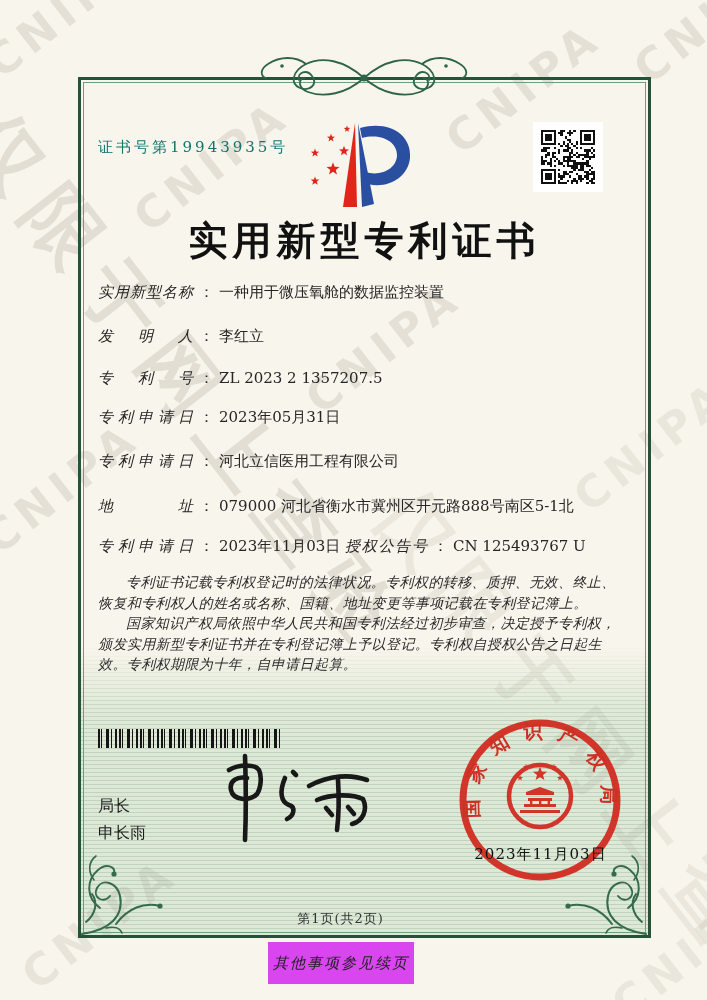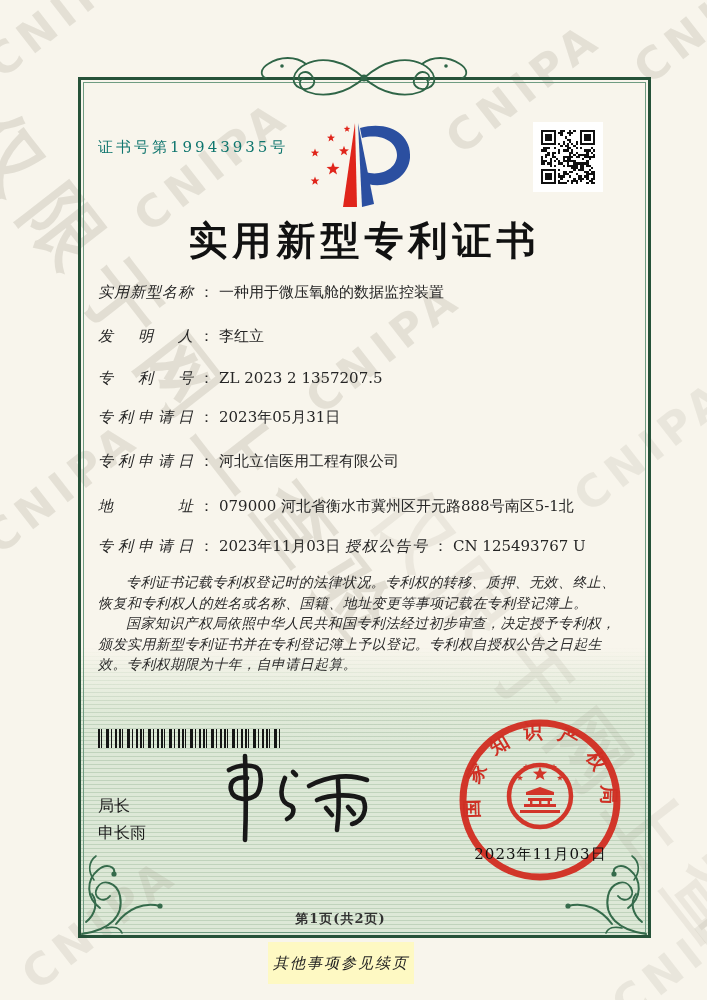--- a/index.html
+++ b/index.html
@@ -72,22 +72,22 @@
   }
   .director{position:absolute;left:98px;top:792px;font-family:"DejaVu Sans","Liberation Sans",sans-serif;
             font-size:16px;color:#1c1c1c;line-height:27px;}
   .signature{position:absolute;left:205px;top:750px;}
 
   .seal{position:absolute;left:456px;top:716px;width:168px;height:168px;}
   .seal-date{position:absolute;left:468px;top:845px;width:145px;text-align:center;
              font-size:15px;color:#111;letter-spacing:1px;}
 
   .page-indicator{position:absolute;left:78px;top:910px;width:525px;text-align:center;
-                  font-size:13px;letter-spacing:1px;color:#333;font-weight:bold;}
-  .cont-box{position:absolute;left:268px;top:942px;width:146px;height:42px;background:#fef9c3;
+                  font-size:13px;letter-spacing:1px;color:#333;}
+  .cont-box{position:absolute;left:268px;top:942px;width:146px;height:42px;background:#d946ef;
             text-align:center;line-height:42px;font-size:15px;font-style:italic;
             letter-spacing:2px;color:#222;}
 </style>
 </head>
 <body>
 
 <div class="layer" style="z-index:2">
   <span class="wm wm-latin" style="left:-28px;top:-14px">CNIPA</span>
   <span class="wm wm-latin" style="left:120px;top:140px">CNIPA</span>
   <span class="wm wm-latin" style="left:432px;top:62px">CNIPA</span>

